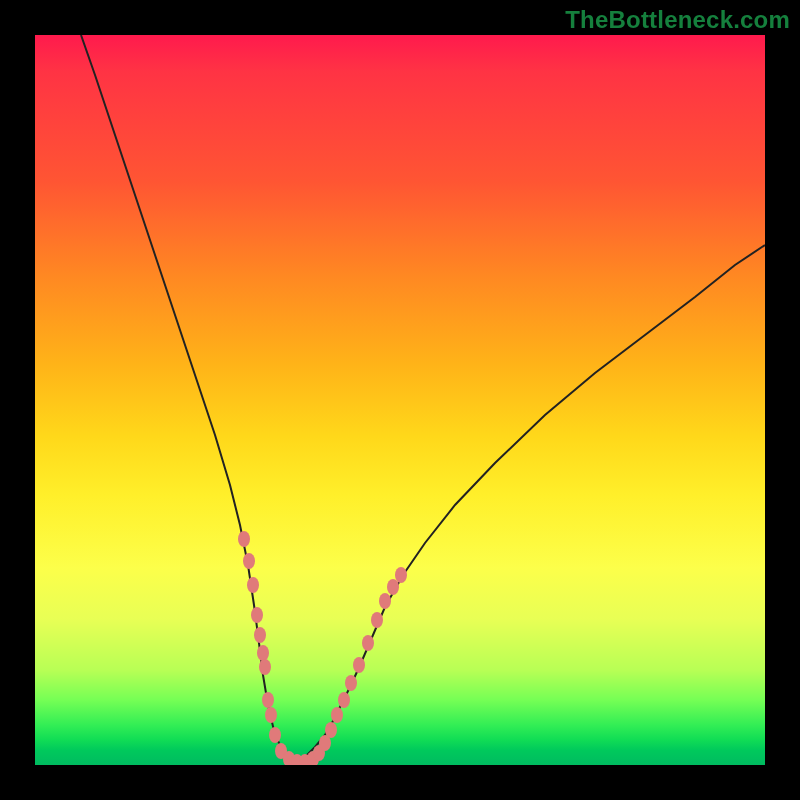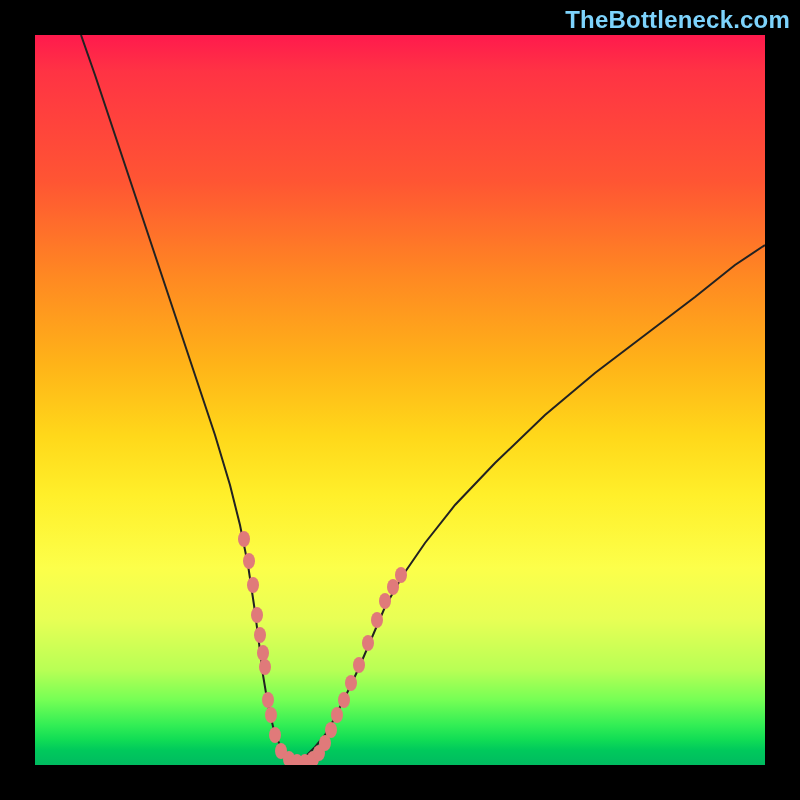--- a/index.html
+++ b/index.html
@@ -38,21 +38,21 @@
       #33ee55 94.5%,
       #11dd55 96.5%,
       #00c95c 98%,
       #00bb60 100%
     );
   }
   .branding {
     position: absolute;
     top: 6px;
     right: 10px;
-    color: #7dd3fc;
+    color: #15803d;
     font-family: Arial, Helvetica, sans-serif;
     font-size: 24px;
     font-weight: 600;
     letter-spacing: 0.2px;
   }
   svg.curve-layer {
     position: absolute;
     left: 0;
     top: 0;
     width: 730px;

